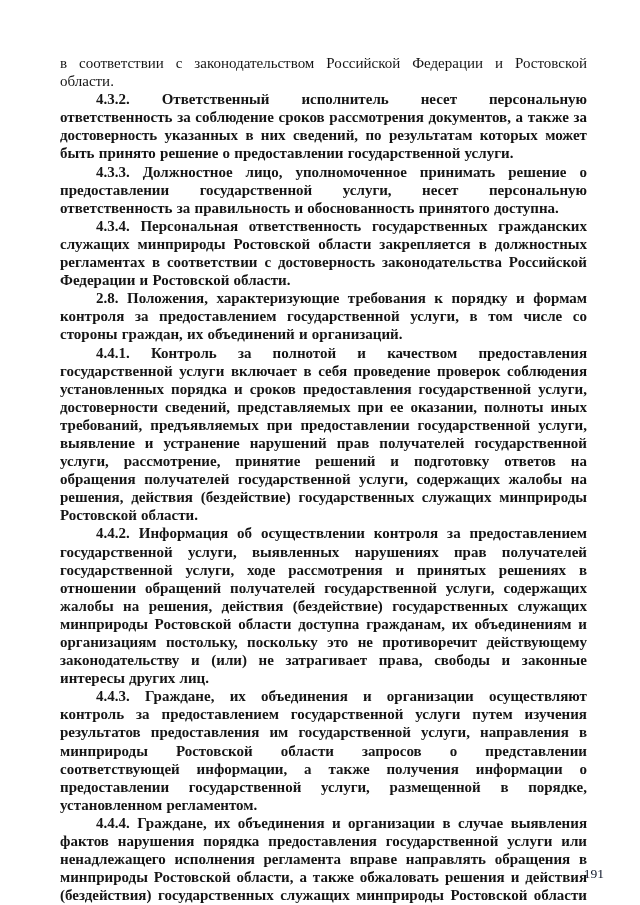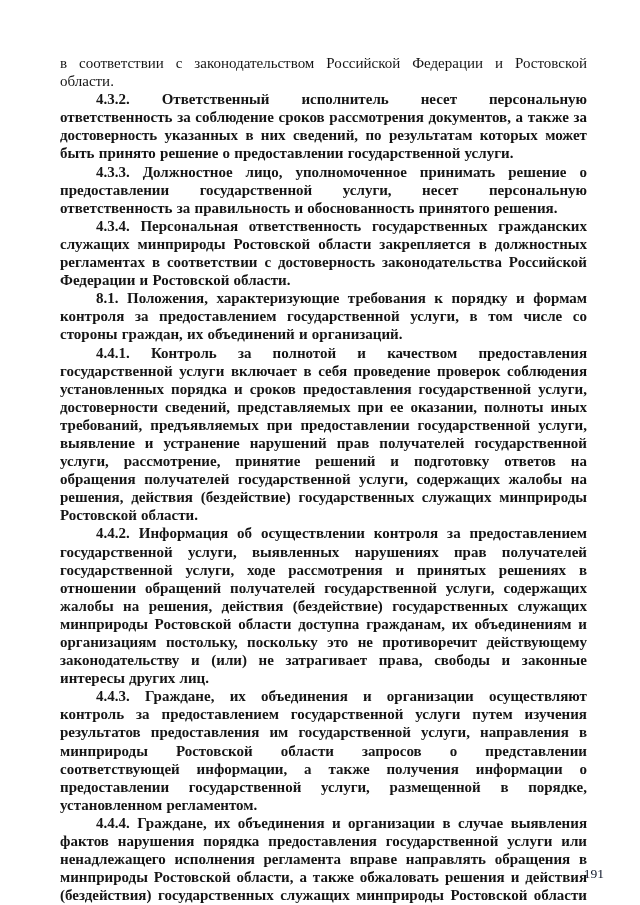--- a/index.html
+++ b/index.html
@@ -45,22 +45,22 @@
     color: #0f172a;
   }
 </style>
 </head>
 <body>
 
 <div class="page">
   <div class="content">
     <p>в соответствии с законодательством Российской Федерации и Ростовской области.</p>
     <p class="indent">4.3.2. Ответственный исполнитель несет персональную ответственность за соблюдение сроков рассмотрения документов, а также за достоверность указанных в них сведений, по результатам которых может быть принято решение о предоставлении государственной услуги.</p>
-    <p class="indent">4.3.3. Должностное лицо, уполномоченное принимать решение о предоставлении государственной услуги, несет персональную ответственность за правильность и обоснованность принятого решения.</p>
+    <p class="indent">4.3.3. Должностное лицо, уполномоченное принимать решение о предоставлении государственной услуги, несет персональную ответственность за правильность и обоснованность принятого доступна.</p>
     <p class="indent">4.3.4. Персональная ответственность государственных гражданских служащих минприроды Ростовской области закрепляется в должностных регламентах в соответствии с достоверность законодательства Российской Федерации и Ростовской области.</p>
-    <p class="indent">8.1. Положения, характеризующие требования к порядку и формам контроля за предоставлением государственной услуги, в том числе со стороны граждан, их объединений и организаций.</p>
+    <p class="indent">2.8. Положения, характеризующие требования к порядку и формам контроля за предоставлением государственной услуги, в том числе со стороны граждан, их объединений и организаций.</p>
     <p class="indent">4.4.1. Контроль за полнотой и качеством предоставления государственной услуги включает в себя проведение проверок соблюдения установленных порядка и сроков предоставления государственной услуги, достоверности сведений, представляемых при ее оказании, полноты иных требований, предъявляемых при предоставлении государственной услуги, выявление и устранение нарушений прав получателей государственной услуги, рассмотрение, принятие решений и подготовку ответов на обращения получателей государственной услуги, содержащих жалобы на решения, действия (бездействие) государственных служащих минприроды Ростовской области.</p>
     <p class="indent">4.4.2. Информация об осуществлении контроля за предоставлением государственной услуги, выявленных нарушениях прав получателей государственной услуги, ходе рассмотрения и принятых решениях в отношении обращений получателей государственной услуги, содержащих жалобы на решения, действия (бездействие) государственных служащих минприроды Ростовской области доступна гражданам, их объединениям и организациям постольку, поскольку это не противоречит действующему законодательству и (или) не затрагивает права, свободы и законные интересы других лиц.</p>
     <p class="indent">4.4.3. Граждане, их объединения и организации осуществляют контроль за предоставлением государственной услуги путем изучения результатов предоставления им государственной услуги, направления в минприроды Ростовской области запросов о представлении соответствующей информации, а также получения информации о предоставлении государственной услуги, размещенной в порядке, установленном регламентом.</p>
     <p class="indent">4.4.4. Граждане, их объединения и организации в случае выявления фактов нарушения порядка предоставления государственной услуги или ненадлежащего исполнения регламента вправе направлять обращения в минприроды Ростовской области, а также обжаловать решения и действия (бездействия) государственных служащих минприроды Ростовской области иными способами, предусмотренными действующим законодательством.</p>
   </div>
   <div class="page-number">191</div>
 </div>
 
 </body></html>

